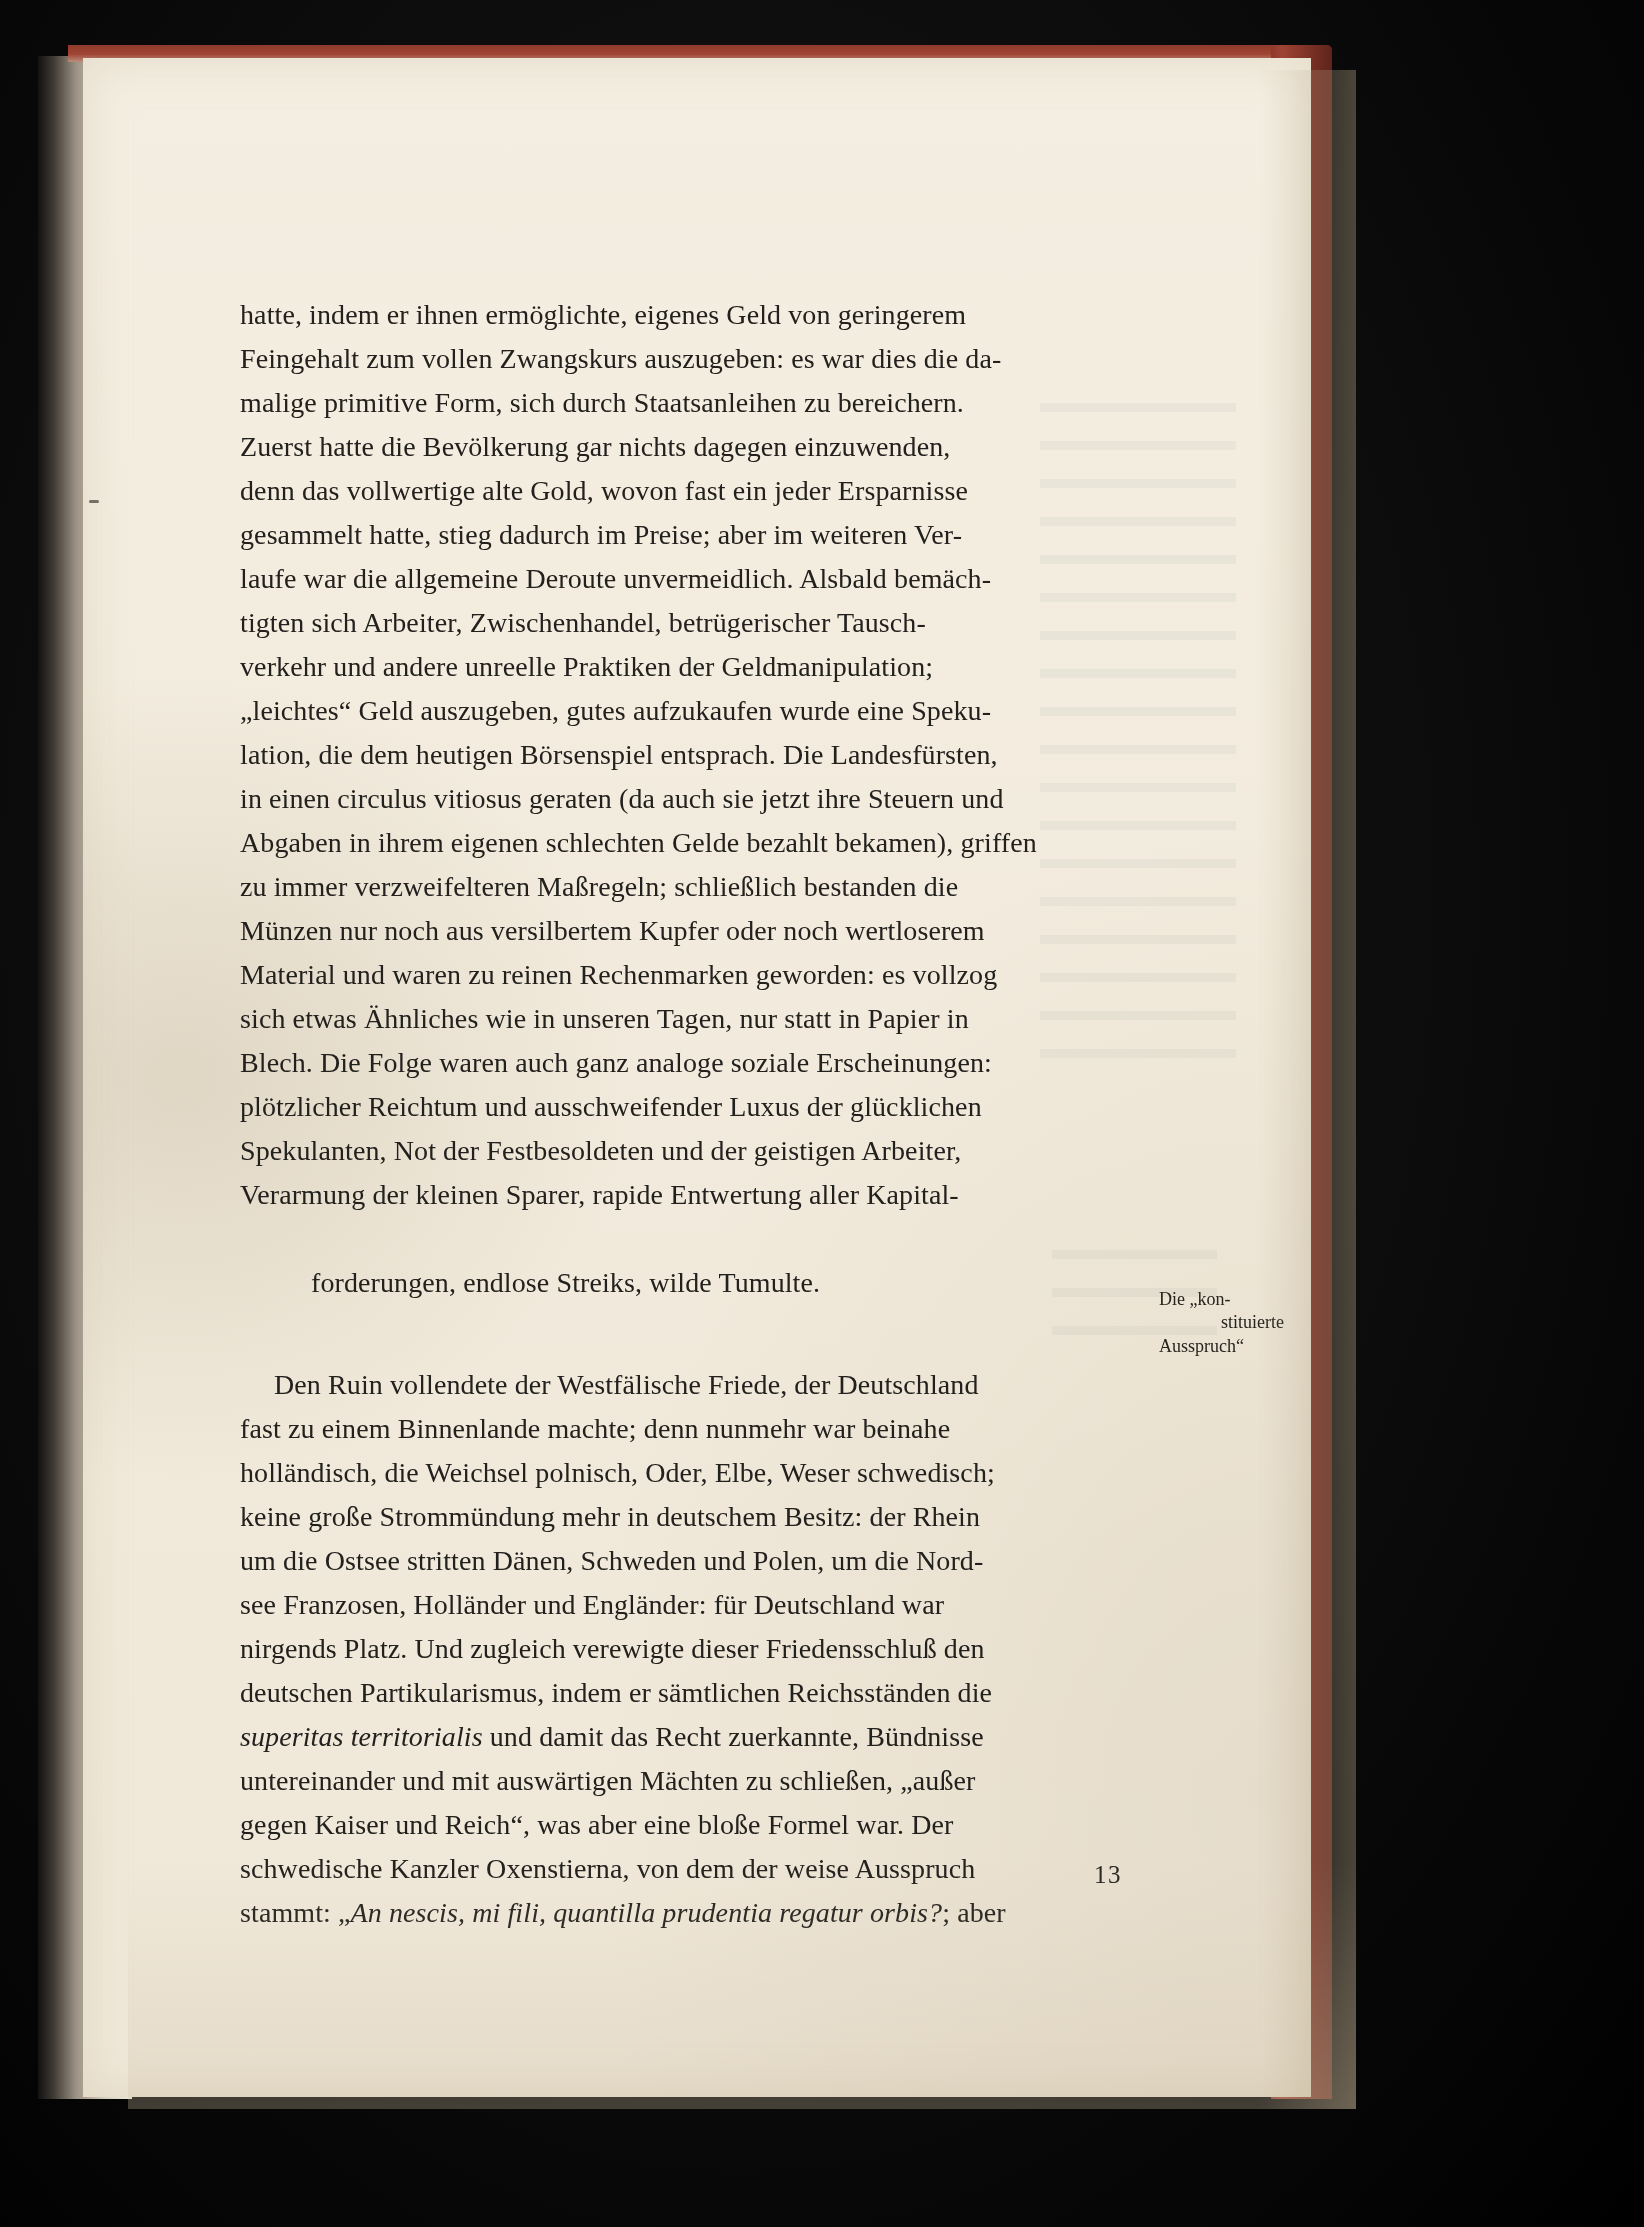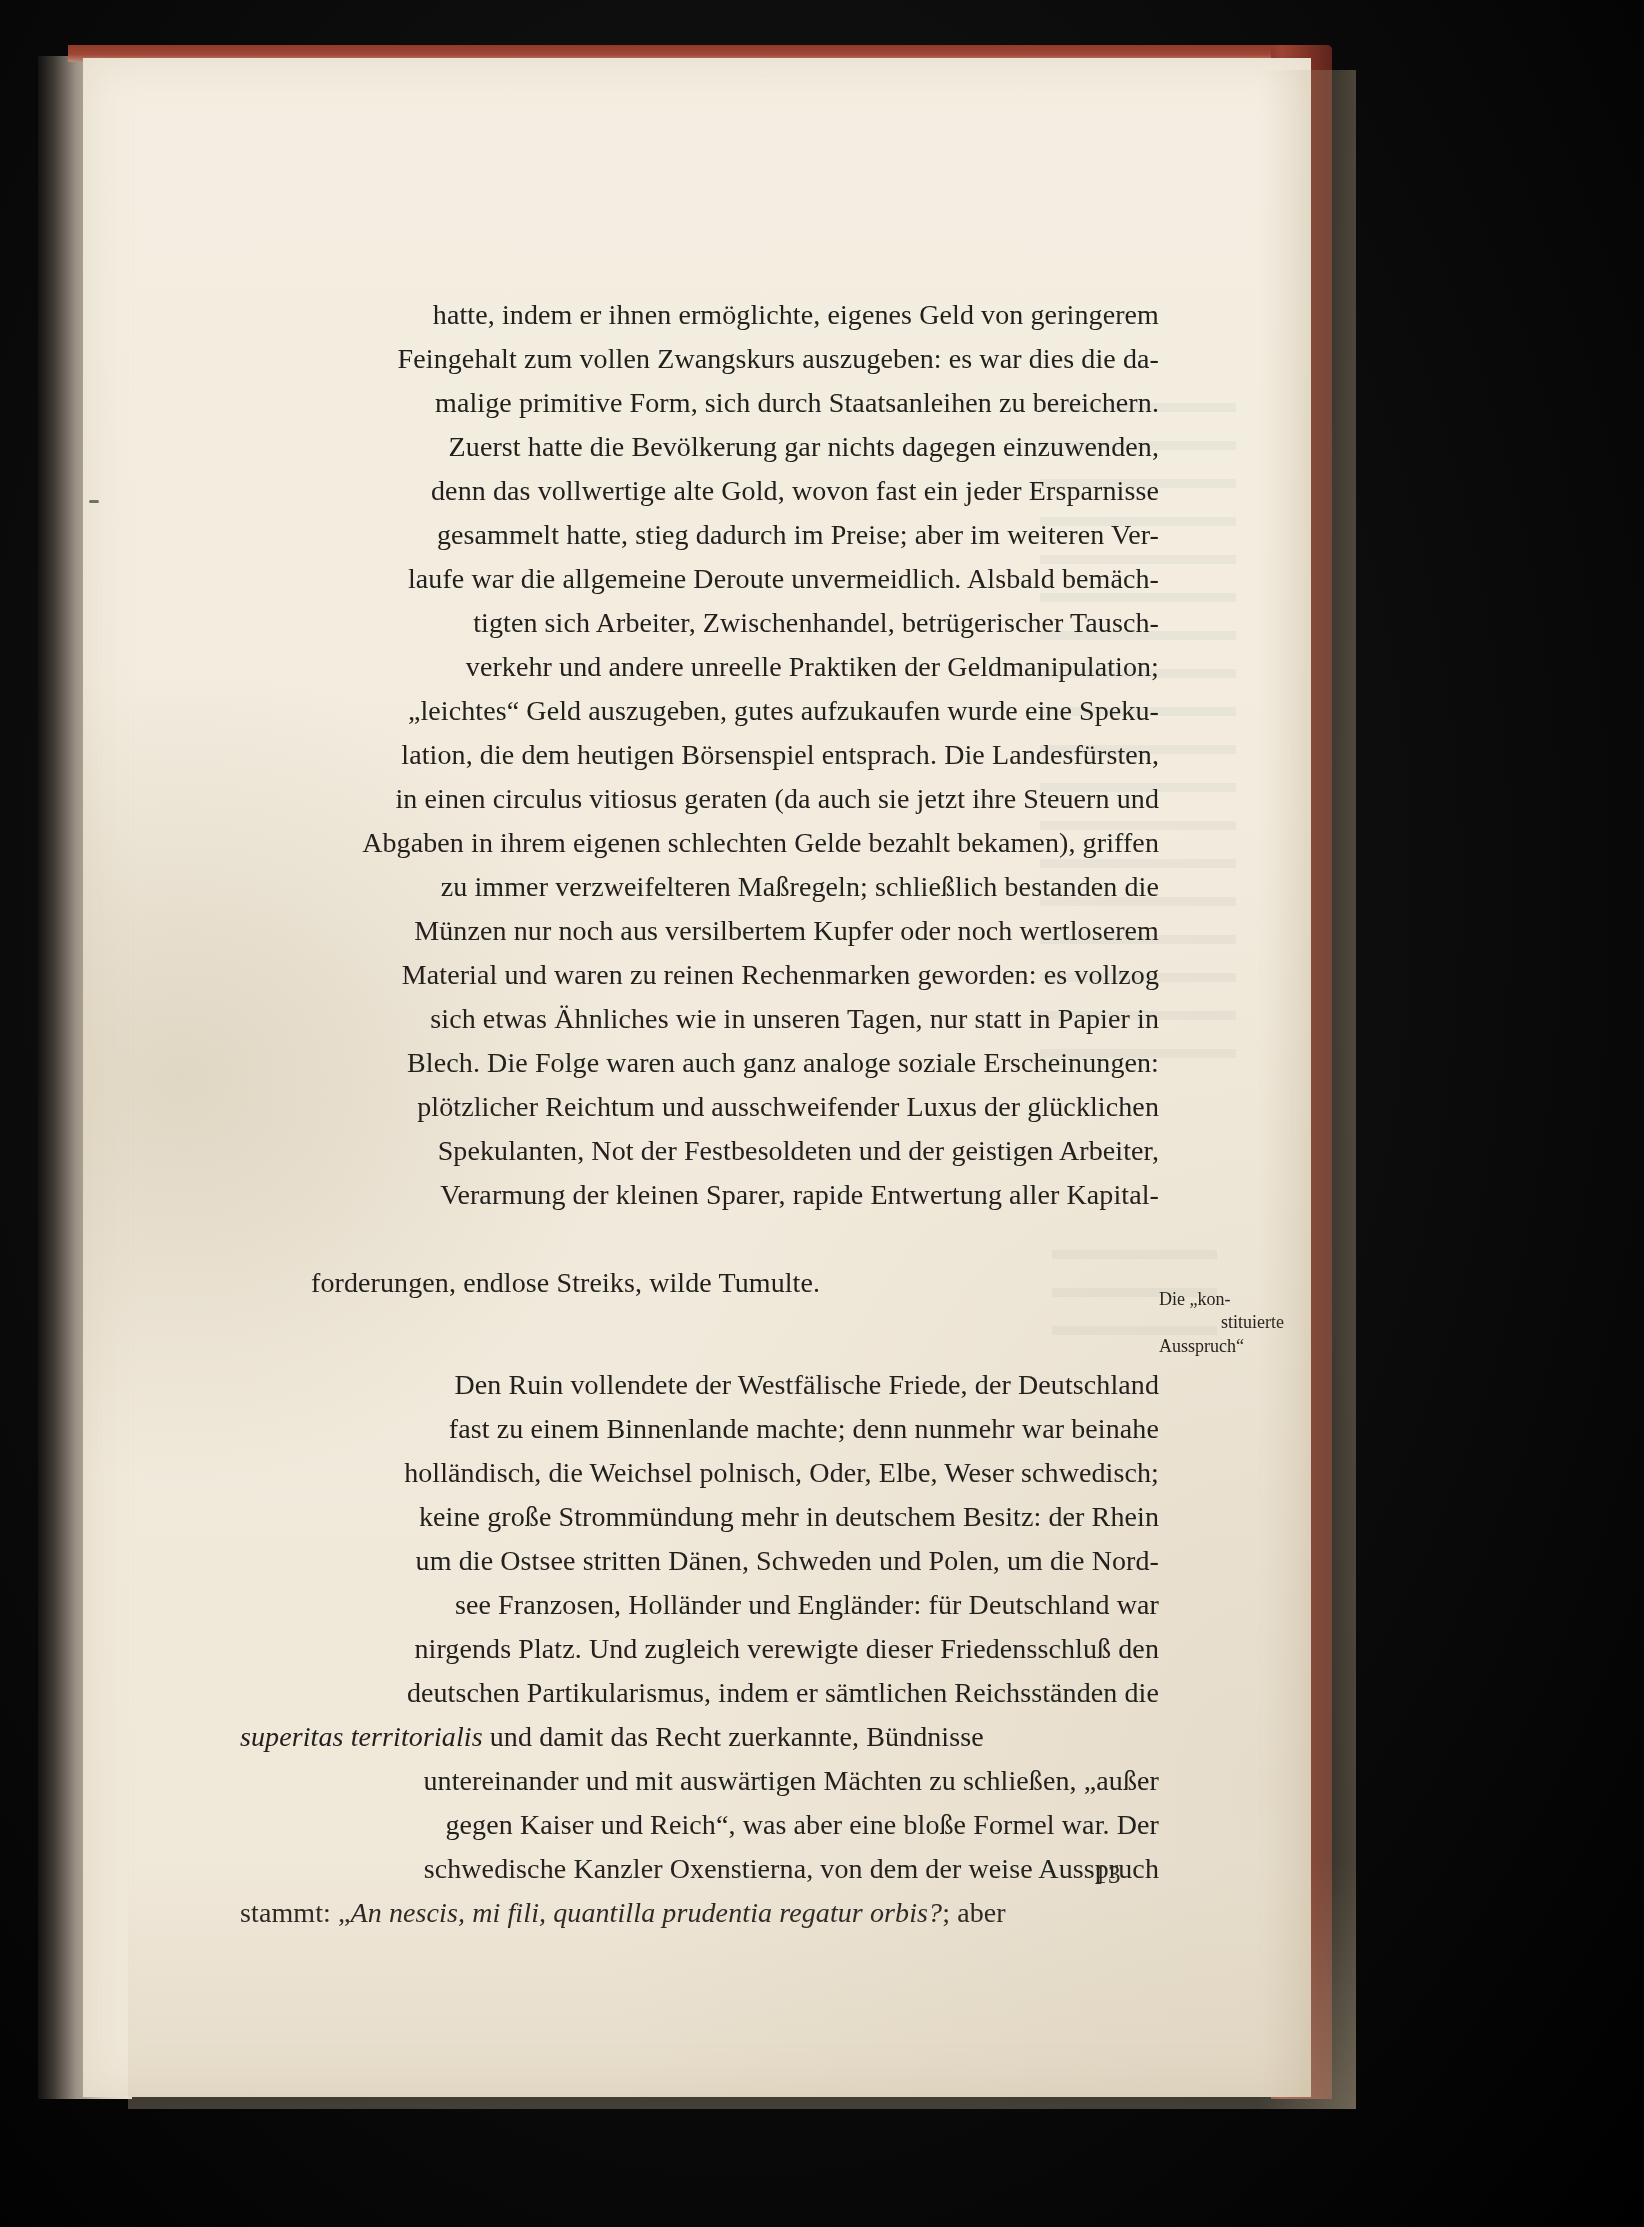--- a/index.html
+++ b/index.html
@@ -139,21 +139,21 @@
     text-align: justify;
     letter-spacing: 0.1px;
     font-family: "Liberation Serif", serif;
   }
   .para .line {
     display: block;
     white-space: pre;
   }
   .para .line.justified {
     display: flex;
-    justify-content: flex-end;
+    justify-content: flex-start;
     white-space: normal;
   }
   .para .line.justified > span {
     white-space: pre;
   }
   .indent {
     display: inline-block;
     width: 34px;
   }
   .ital {

